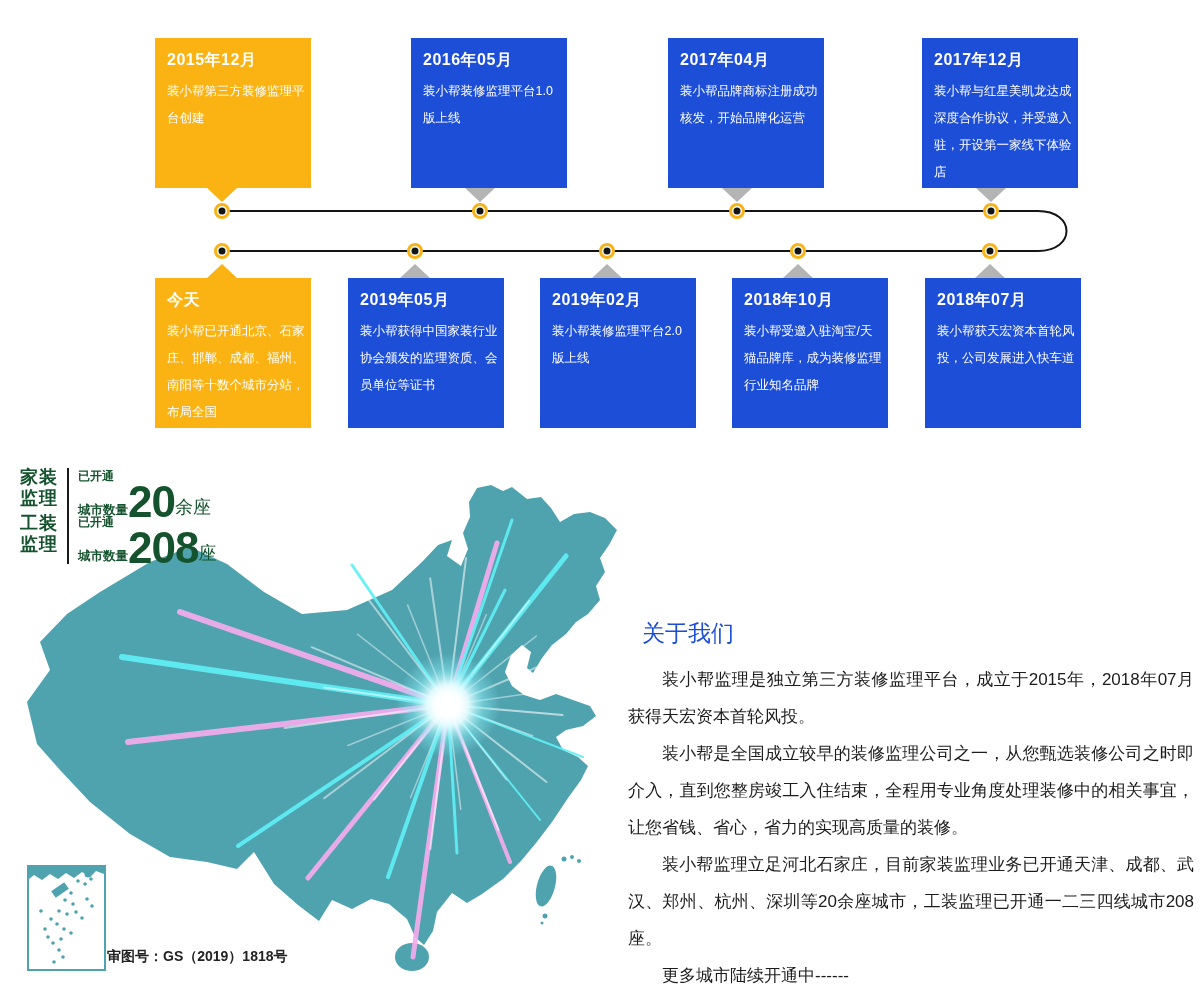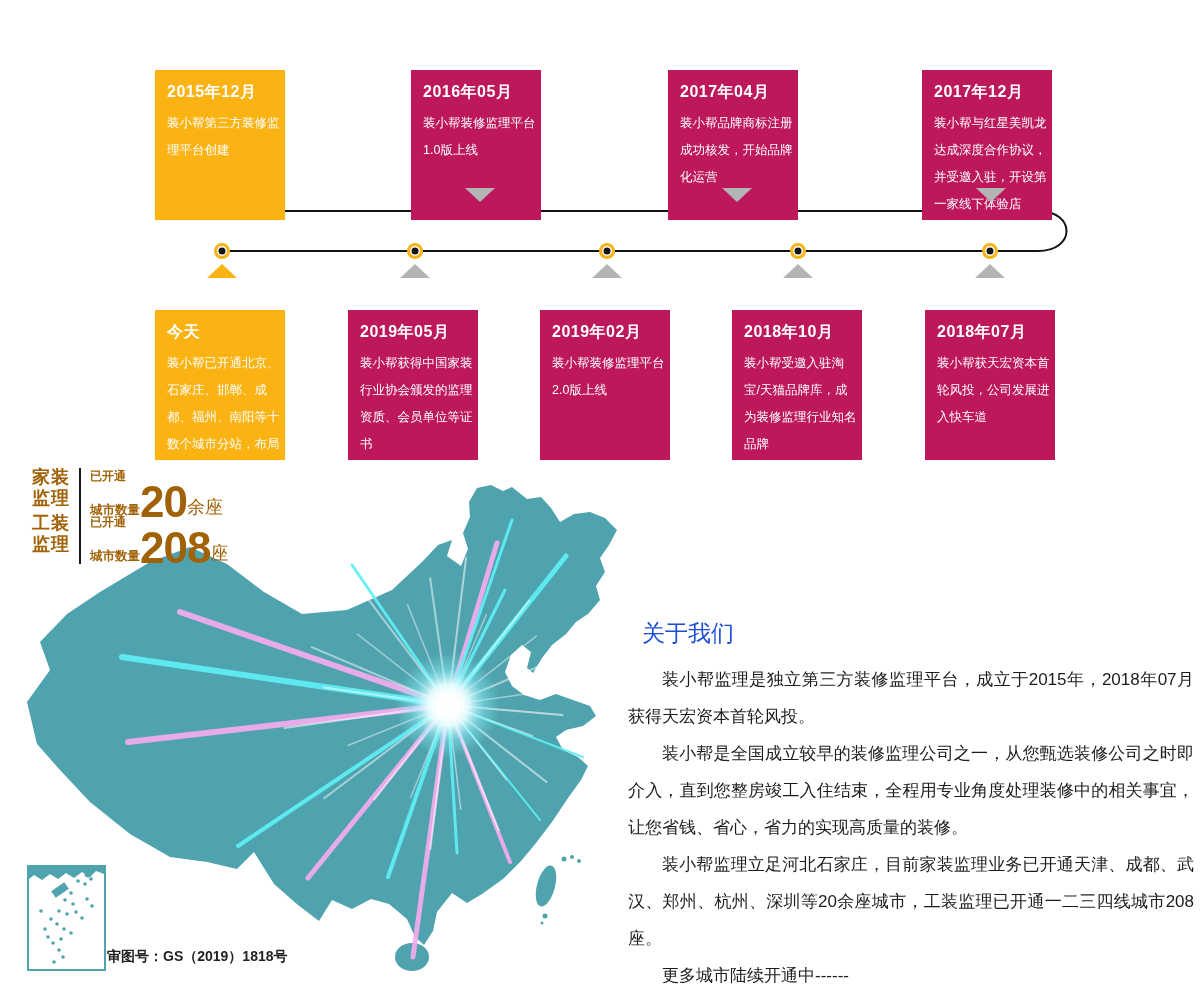--- a/index.html
+++ b/index.html
@@ -1,33 +1,33 @@
 <!DOCTYPE html>
 <html><head>
 <meta charset="utf-8">
 <style>
   html,body{margin:0;padding:0;background:#fff;}
   .canvas{position:relative;width:1200px;height:1000px;background:#fff;overflow:hidden;
           font-family:"Liberation Sans","DejaVu Sans",sans-serif;}
   svg{position:absolute;left:0;top:0;}
 
   
-  .card{position:absolute;width:130px;height:150px;box-sizing:border-box;
-        padding:12px 5px 0 12px;color:#fff;margin-top:32px;}
+  .card{position:absolute;width:156px;height:150px;box-sizing:border-box;
+        padding:12px 5px 0 12px;color:#fff;}
   .card.orange{background:#FBB314;}
-  .card.gray{background:#be185d;}
+  .card.gray{background:#1d4ed8;}
   .card .date{font-size:16px;font-weight:bold;letter-spacing:.5px;margin:0 0 7px 0;}
   .card .desc{font-size:12.5px;line-height:27px;}
   .pointer{position:absolute;width:0;height:0;
            border-left:15px solid transparent;border-right:15px solid transparent;}
   .pointer.down{border-top:14px solid #B4B4B4;}
   .pointer.up{border-bottom:14px solid #B4B4B4;}
 
   
-  .stat-row{position:absolute;left:32px;display:flex;align-items:stretch;color:#a16207;}
+  .stat-row{position:absolute;left:20px;display:flex;align-items:stretch;color:#14532d;}
   .stat-label{font-size:18px;line-height:21px;font-weight:800;letter-spacing:1px;}
   .stat-divider{width:2px;background:#1a1a1a;margin:1px 9px 1px 9px;}
   .stat-open{font-size:12px;font-weight:700;margin-top:1px;}
   .stat-countline{display:flex;align-items:flex-end;margin-top:0px;}
   .stat-prefix{font-size:12.5px;font-weight:800;}
   .stat-num{font-size:44px;font-weight:800;line-height:34px;letter-spacing:-1px;}
   .stat-suffix{font-size:18px;font-weight:400;}
 
   
   .about{position:absolute;left:628px;top:618px;width:566px;color:#1c1c1c;}

